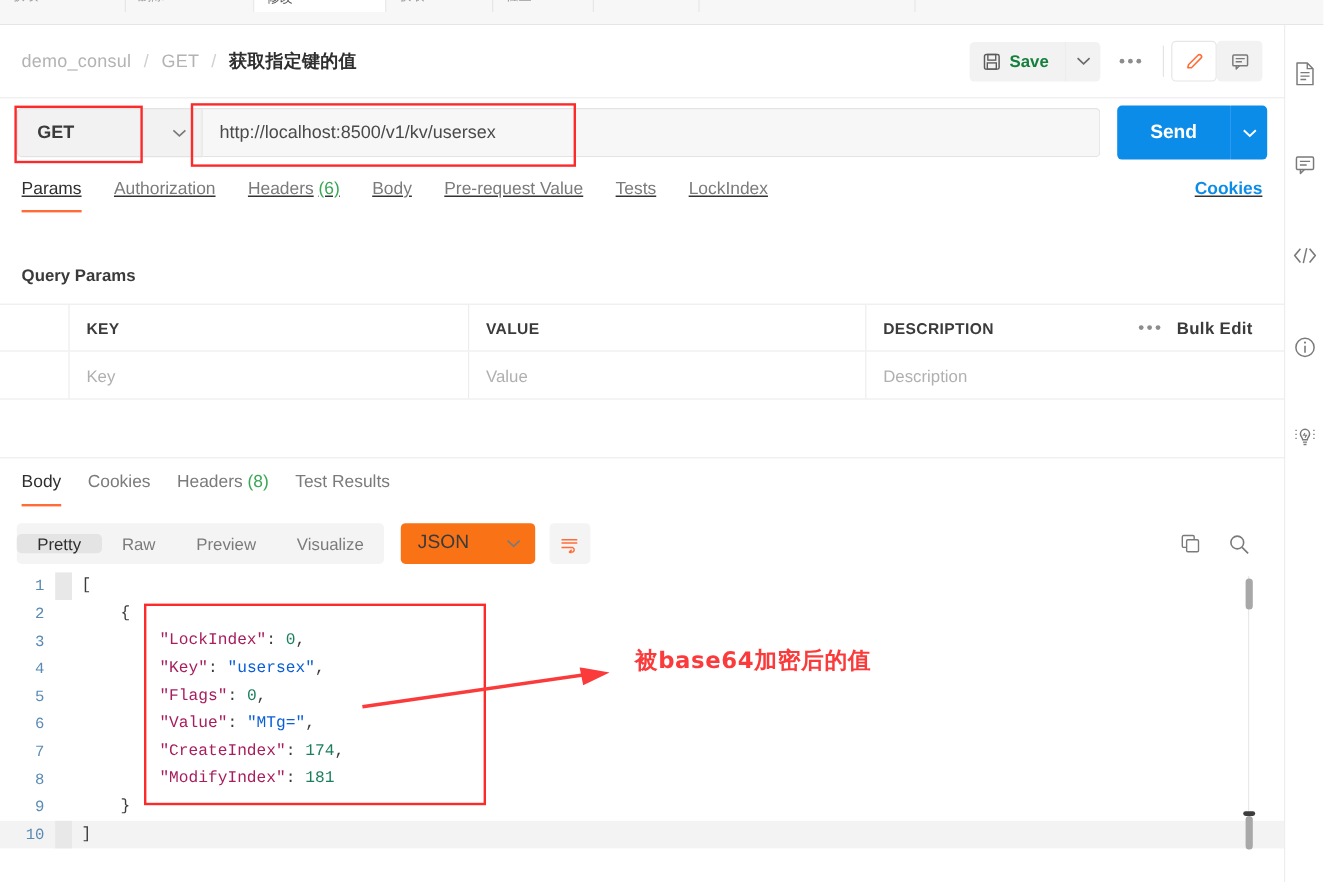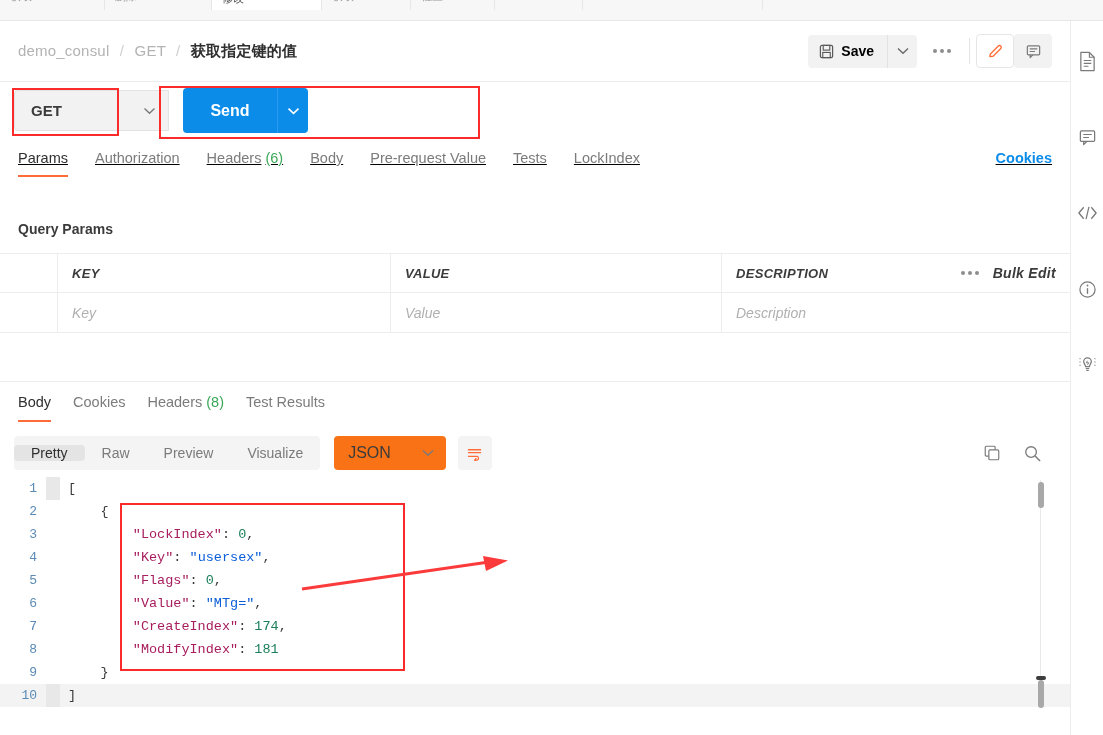--- a/index.html
+++ b/index.html
@@ -36,21 +36,21 @@
     display: flex; align-items: center; padding: 0 18px;
   }
   .crumb { font-size: 15px; color: #b3b3b3; letter-spacing: .2px; }
   .crumb .sep { margin: 0 6px; color: #cfcfcf; }
   .crumb .cur { color: #2f2f2f; font-weight: 700; }
   .crumbrow .right { margin-left: auto; display: flex; align-items: center; }
 
   .savebtn {
     height: 33px; background: #f2f2f2; border-radius: 4px 0 0 4px;
     display: flex; align-items: center; gap: 7px; padding: 0 13px 0 11px;
-    font-size: 14px; color: #000000; font-weight: 600;
+    font-size: 14px; color: #15803d; font-weight: 600;
   }
   .savecaret {
     height: 33px; width: 30px; background: #f2f2f2; border-radius: 0 4px 4px 0;
     border-left: 1px solid #e2e2e2; display: flex; align-items: center; justify-content: center;
   }
   .dots3 { display: flex; gap: 3px; align-items: center; padding: 0 16px; }
   .dots3 i { width: 4px; height: 4px; border-radius: 50%; background: #8d8d8d; display: block; }
   .vdiv { width: 1px; height: 26px; background: #e4e4e4; margin: 0 6px 0 2px; }
   .iconbtn { width: 38px; height: 34px; display: flex; align-items: center; justify-content: center; border-radius: 4px; }
   .iconbtn.pen { background: #fff; border: 1px solid #e6e6e6; }
@@ -85,21 +85,21 @@
   .rtab.active:after { content:""; position:absolute; left:0; right:0; bottom:0; height:2px; background:#ff6c37; }
   .rtab .cnt { color: #3aa757; margin-left: 4px; }
   .cookies { margin-left: auto; color: #0c8ce9; font-size: 14.5px; font-weight: 700; }
 
   .qptitle { position: absolute; left: 18px; top: 200px; font-size: 14px; color: #3b3b3b; font-weight: 700; }
 
   
   .ptable { position: absolute; left: 0; top: 232px; width: 1070px; }
   .prow { display: flex; height: 40px; border-top: 1px solid #ededed; border-bottom: 1px solid #ededed; }
   .prow + .prow { border-top: none; }
-  .pcell { display: flex; align-items: center; padding: 0 0 0 14px; border-right: 1px solid #ededed; font-size: 14px; font-style: italic; }
+  .pcell { display: flex; align-items: center; padding: 0 12px 0 14px; border-right: 1px solid #ededed; font-size: 14px; }
   .c-chk { width: 58px; border-right: 1px solid #ededed; }
   .c-key { width: 333px; }
   .c-val { width: 331px; }
   .c-desc { flex: 1; border-right: none; }
   .hdr .pcell { color: #3b3b3b; font-weight: 700; font-size: 13px; letter-spacing: .3px; }
   .body .pcell { color: #b0b0b0; }
   .hdr .c-desc { display: flex; align-items: center; justify-content: flex-start; }
   .bulkwrap { margin-left: auto; display: flex; align-items: center; gap: 14px; padding-right: 14px; }
   .bulk { color: #3b3b3b; font-weight: 700; font-size: 14px; }
 
@@ -229,20 +229,23 @@
         </div>
       </div>
     </div>
 
     <div class="urlrow">
       <div class="methodbox">
         <span>GET</span>
         <svg width="13" height="8" viewBox="0 0 13 8">
           <path d="M1.5 1.6 L6.5 6.3 L11.5 1.6" fill="none" stroke="#7a7a7a" stroke-width="1.4"></path>
         </svg>
+      </div>
+      <div class="urlbox">
+        <span>http://localhost:8500/v1/kv/usersex</span>
       </div>
       <div class="sendwrap">
         <div class="sendbtn">
           <span>Send</span>
         </div>
         <div class="sendcaret">
           <svg width="13" height="8" viewBox="0 0 13 8">
             <path d="M1.5 1.6 L6.5 6.3 L11.5 1.6" fill="none" stroke="#ffffff" stroke-width="1.6"></path>
           </svg>
         </div>
@@ -452,14 +455,15 @@
 
   <div class="redbox" style="left:12px; top:88px; width:107px; height:48px;"></div>
   <div class="redbox" style="left:159px; top:86px; width:321px; height:53px;"></div>
   <div class="redbox" style="left:120px; top:503px; width:285px; height:168px;"></div>
 
   <svg class="arrow" width="230" height="60" viewBox="0 0 230 60">
     <path d="M2 33 L196 5" stroke="#fb3b3b" stroke-width="3" fill="none"></path>
     <path d="M183 0 L208 4.5 L186 15 Z" fill="#fb3b3b"></path>
   </svg>
 
+  <div class="annot">被base64加密后的值</div>
 
 </div>
 
 </body></html>

